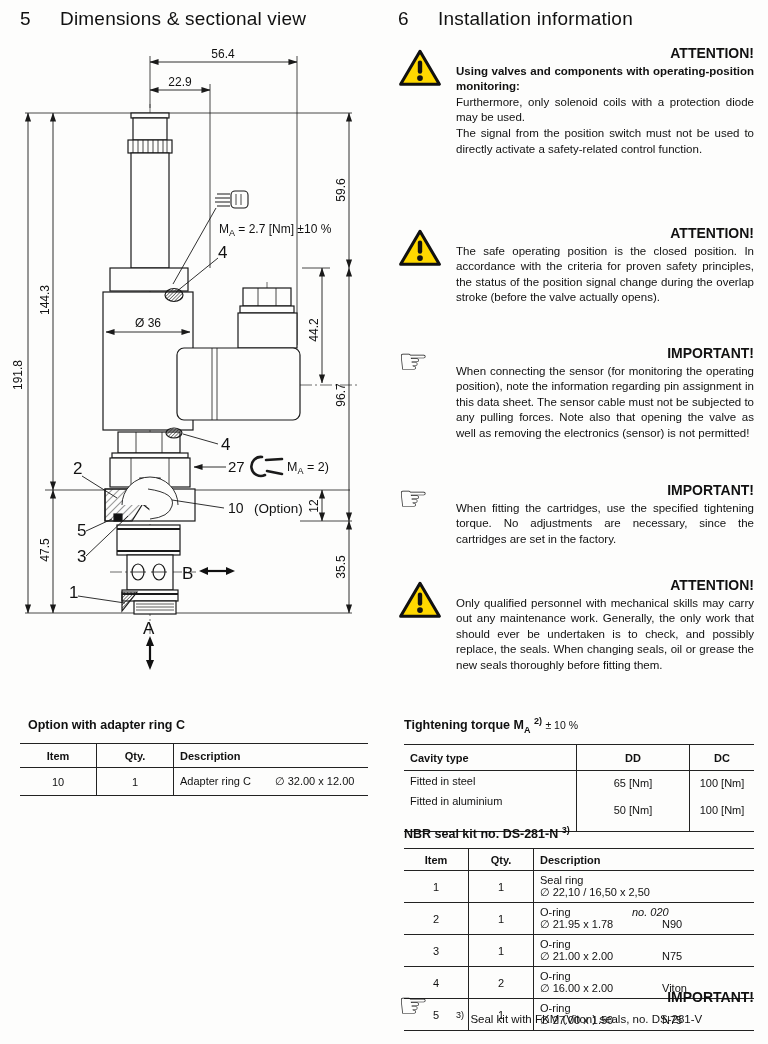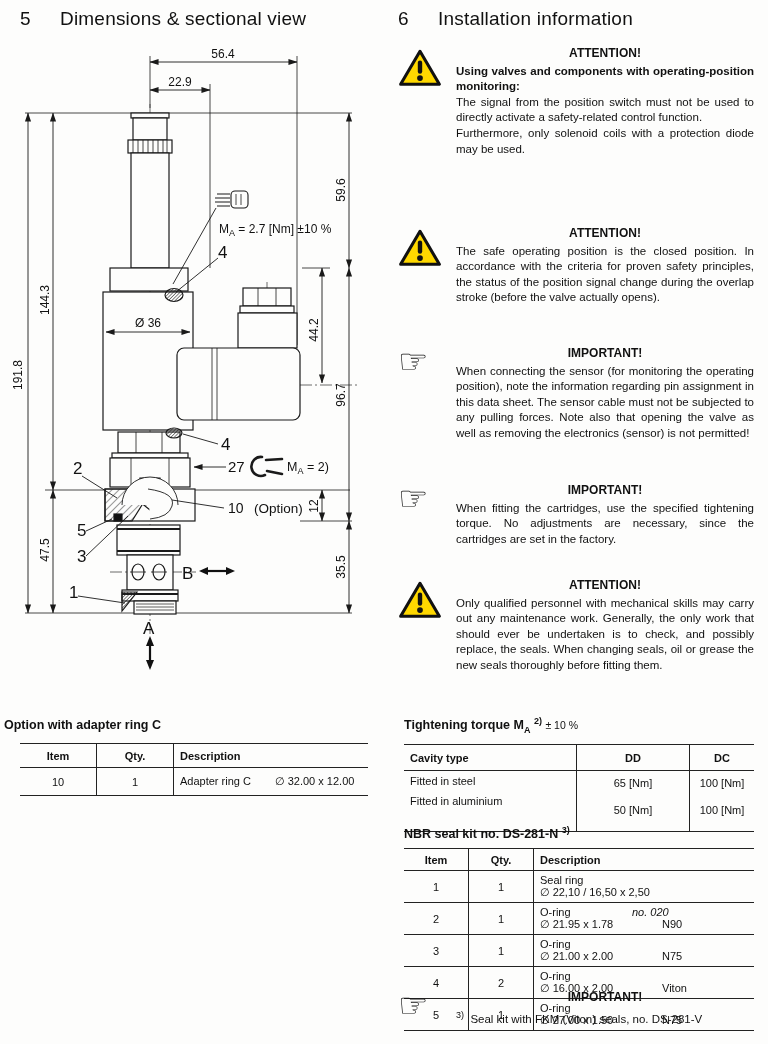--- a/index.html
+++ b/index.html
@@ -13,21 +13,21 @@
   .tbl thead th{font-weight:bold;text-align:left;}
   .tbl .c{text-align:center;margin-top:8px;}
   .tbl{border-top:1.8px solid #222;border-bottom:1.8px solid #222;}
   .tbl thead tr{border-bottom:1.4px solid #222;}
   .vline{border-right:1.2px solid #222;}
   .rowline tr + tr{border-top:1px solid #222;}
   
   .notice{position:absolute;left:398px;width:356px;display:flex;align-items:flex-start;}
   .notice .ic{width:46px;flex:0 0 46px;margin-top:2px;}
   .notice .txt{margin-left:12px;flex:1;font-size:11.5px;line-height:15.6px;text-align:justify;}
-  .notice .ttl{font-weight:bold;font-size:12px;margin-bottom:2px;text-align:center;}
+  .notice .ttl{font-weight:bold;font-size:14px;margin-bottom:2px;text-align:right;}
   .notice .bold{font-weight:bold;}
   .hand{font-size:34px;line-height:30px;display:block;margin-top:-2px;color:#111;}
   .h3{position:absolute;font-size:12.5px;font-weight:bold;}
   sup{font-size:9px;} sub{font-size:9px;}
   .tol{font-weight:normal;font-size:10.5px;}
   .desc-name{display:inline-block;width:92px;}
   .desc-code{display:inline-block;width:58px;font-style:italic;}
   .desc-size{display:inline-block;width:122px;}
   svg text{font-family:"Liberation Sans",sans-serif;fill:#111;}
 </style>
@@ -200,21 +200,21 @@
       <text x="77" y="536" font-size="17">5</text>
       <text x="77" y="562" font-size="17">3</text>
       <text x="69" y="598" font-size="17">1</text>
       <text x="228" y="513" font-size="14">10</text>
       <text x="254" y="513" font-size="13.5">(Option)</text>
       <text x="182" y="579" font-size="17">B</text>
       <text x="143" y="634" font-size="17">A</text>
     </g>
   </svg>
 
-  <div class="h3" style="left:4px;top:718px;">Option with adapter ring C</div>
+  <div class="h3" style="left:28px;top:718px;">Option with adapter ring C</div>
   <table class="tbl" style="position:absolute;left:20px;top:743px;width:348px;">
     <thead>
       <tr style="height:24px;">
         <th class="c vline" style="width:64px;">Item</th>
         <th class="c vline" style="width:64px;">Qty.</th>
         <th>Description</th>
       </tr>
     </thead>
     <tbody>
       <tr style="height:28px;">
@@ -235,22 +235,22 @@
     <span class="ic">
       <svg width="44" height="40" viewBox="0 0 100 90">
           <path d="M50 7 L94 82 H6 Z" fill="#FFD800" stroke="#111" stroke-width="7" stroke-linejoin="round"></path>
           <rect x="45" y="28" width="10" height="30" rx="5" fill="#111"></rect>
           <circle cx="50" cy="68" r="6.5" fill="#111"></circle>
         </svg>
     </span>
     <div class="txt">
       <div class="ttl">ATTENTION!</div>
       <div class="bold">Using valves and components with operating-position monitoring:</div>
+      <div>Furthermore, only solenoid coils with a protection diode may be used.</div>
       <div>The signal from the position switch must not be used to directly activate a safety-related control function.</div>
-      <div>Furthermore, only solenoid coils with a protection diode may be used.</div>
     </div>
   </div>
 
   <div class="notice" style="top:226px;">
     <span class="ic">
       <svg width="44" height="40" viewBox="0 0 100 90">
           <path d="M50 7 L94 82 H6 Z" fill="#FFD800" stroke="#111" stroke-width="7" stroke-linejoin="round"></path>
           <rect x="45" y="28" width="10" height="30" rx="5" fill="#111"></rect>
           <circle cx="50" cy="68" r="6.5" fill="#111"></circle>
         </svg>

